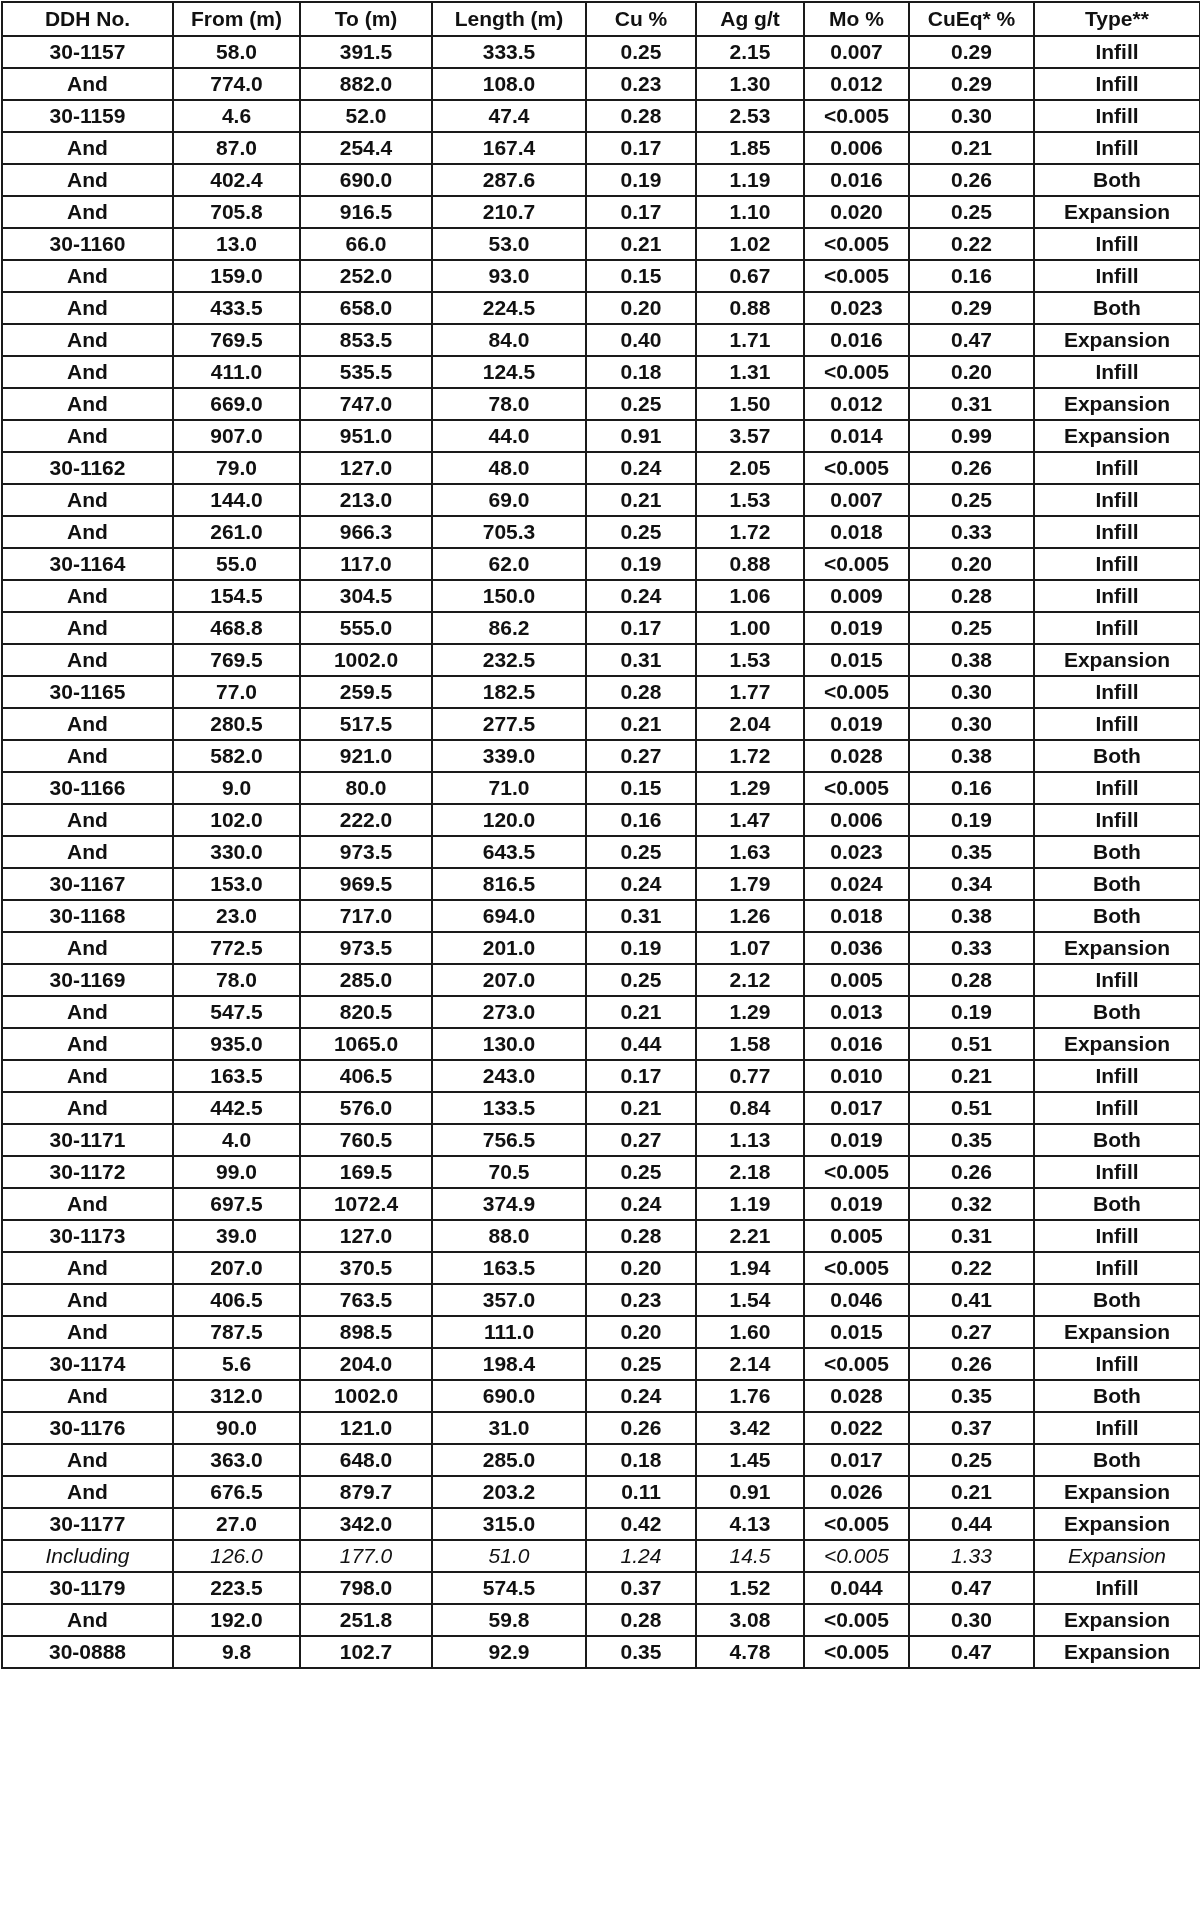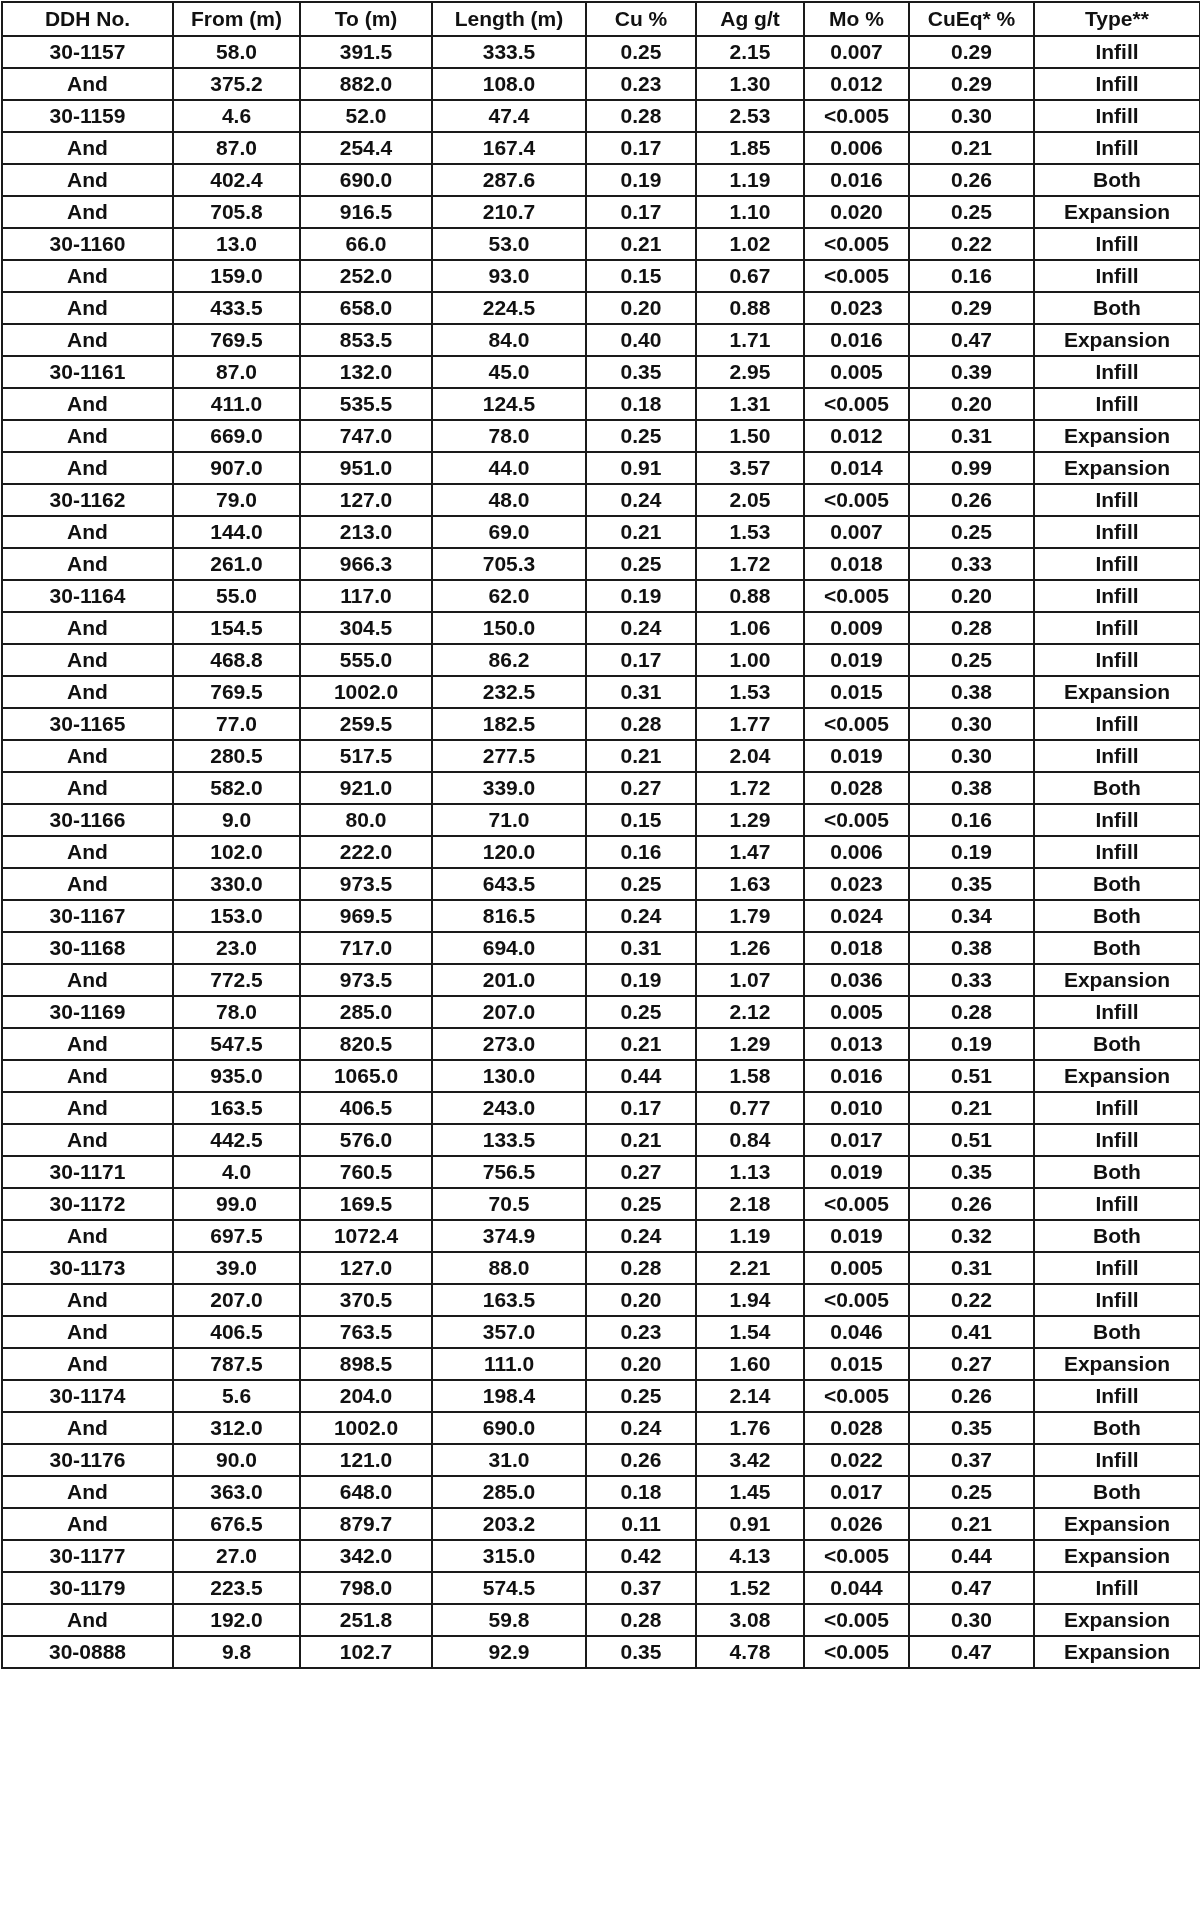--- a/index.html
+++ b/index.html
@@ -70,21 +70,21 @@
         <td>391.5</td>
         <td>333.5</td>
         <td>0.25</td>
         <td>2.15</td>
         <td>0.007</td>
         <td>0.29</td>
         <td>Infill</td>
       </tr>
       <tr>
         <td>And</td>
-        <td>375.2</td>
+        <td>774.0</td>
         <td>882.0</td>
         <td>108.0</td>
         <td>0.23</td>
         <td>1.30</td>
         <td>0.012</td>
         <td>0.29</td>
         <td>Infill</td>
       </tr>
       <tr>
         <td>30-1159</td>
@@ -166,31 +166,20 @@
       <tr>
         <td>And</td>
         <td>769.5</td>
         <td>853.5</td>
         <td>84.0</td>
         <td>0.40</td>
         <td>1.71</td>
         <td>0.016</td>
         <td>0.47</td>
         <td>Expansion</td>
-      </tr>
-      <tr>
-        <td>30-1161</td>
-        <td>87.0</td>
-        <td>132.0</td>
-        <td>45.0</td>
-        <td>0.35</td>
-        <td>2.95</td>
-        <td>0.005</td>
-        <td>0.39</td>
-        <td>Infill</td>
       </tr>
       <tr>
         <td>And</td>
         <td>411.0</td>
         <td>535.5</td>
         <td>124.5</td>
         <td>0.18</td>
         <td>1.31</td>
         <td>&lt;0.005</td>
         <td>0.20</td>
@@ -585,20 +574,31 @@
         <td>30-1177</td>
         <td>27.0</td>
         <td>342.0</td>
         <td>315.0</td>
         <td>0.42</td>
         <td>4.13</td>
         <td>&lt;0.005</td>
         <td>0.44</td>
         <td>Expansion</td>
       </tr>
+      <tr class="sub">
+        <td>Including</td>
+        <td>126.0</td>
+        <td>177.0</td>
+        <td>51.0</td>
+        <td>1.24</td>
+        <td>14.5</td>
+        <td>&lt;0.005</td>
+        <td>1.33</td>
+        <td>Expansion</td>
+      </tr>
       <tr>
         <td>30-1179</td>
         <td>223.5</td>
         <td>798.0</td>
         <td>574.5</td>
         <td>0.37</td>
         <td>1.52</td>
         <td>0.044</td>
         <td>0.47</td>
         <td>Infill</td>

